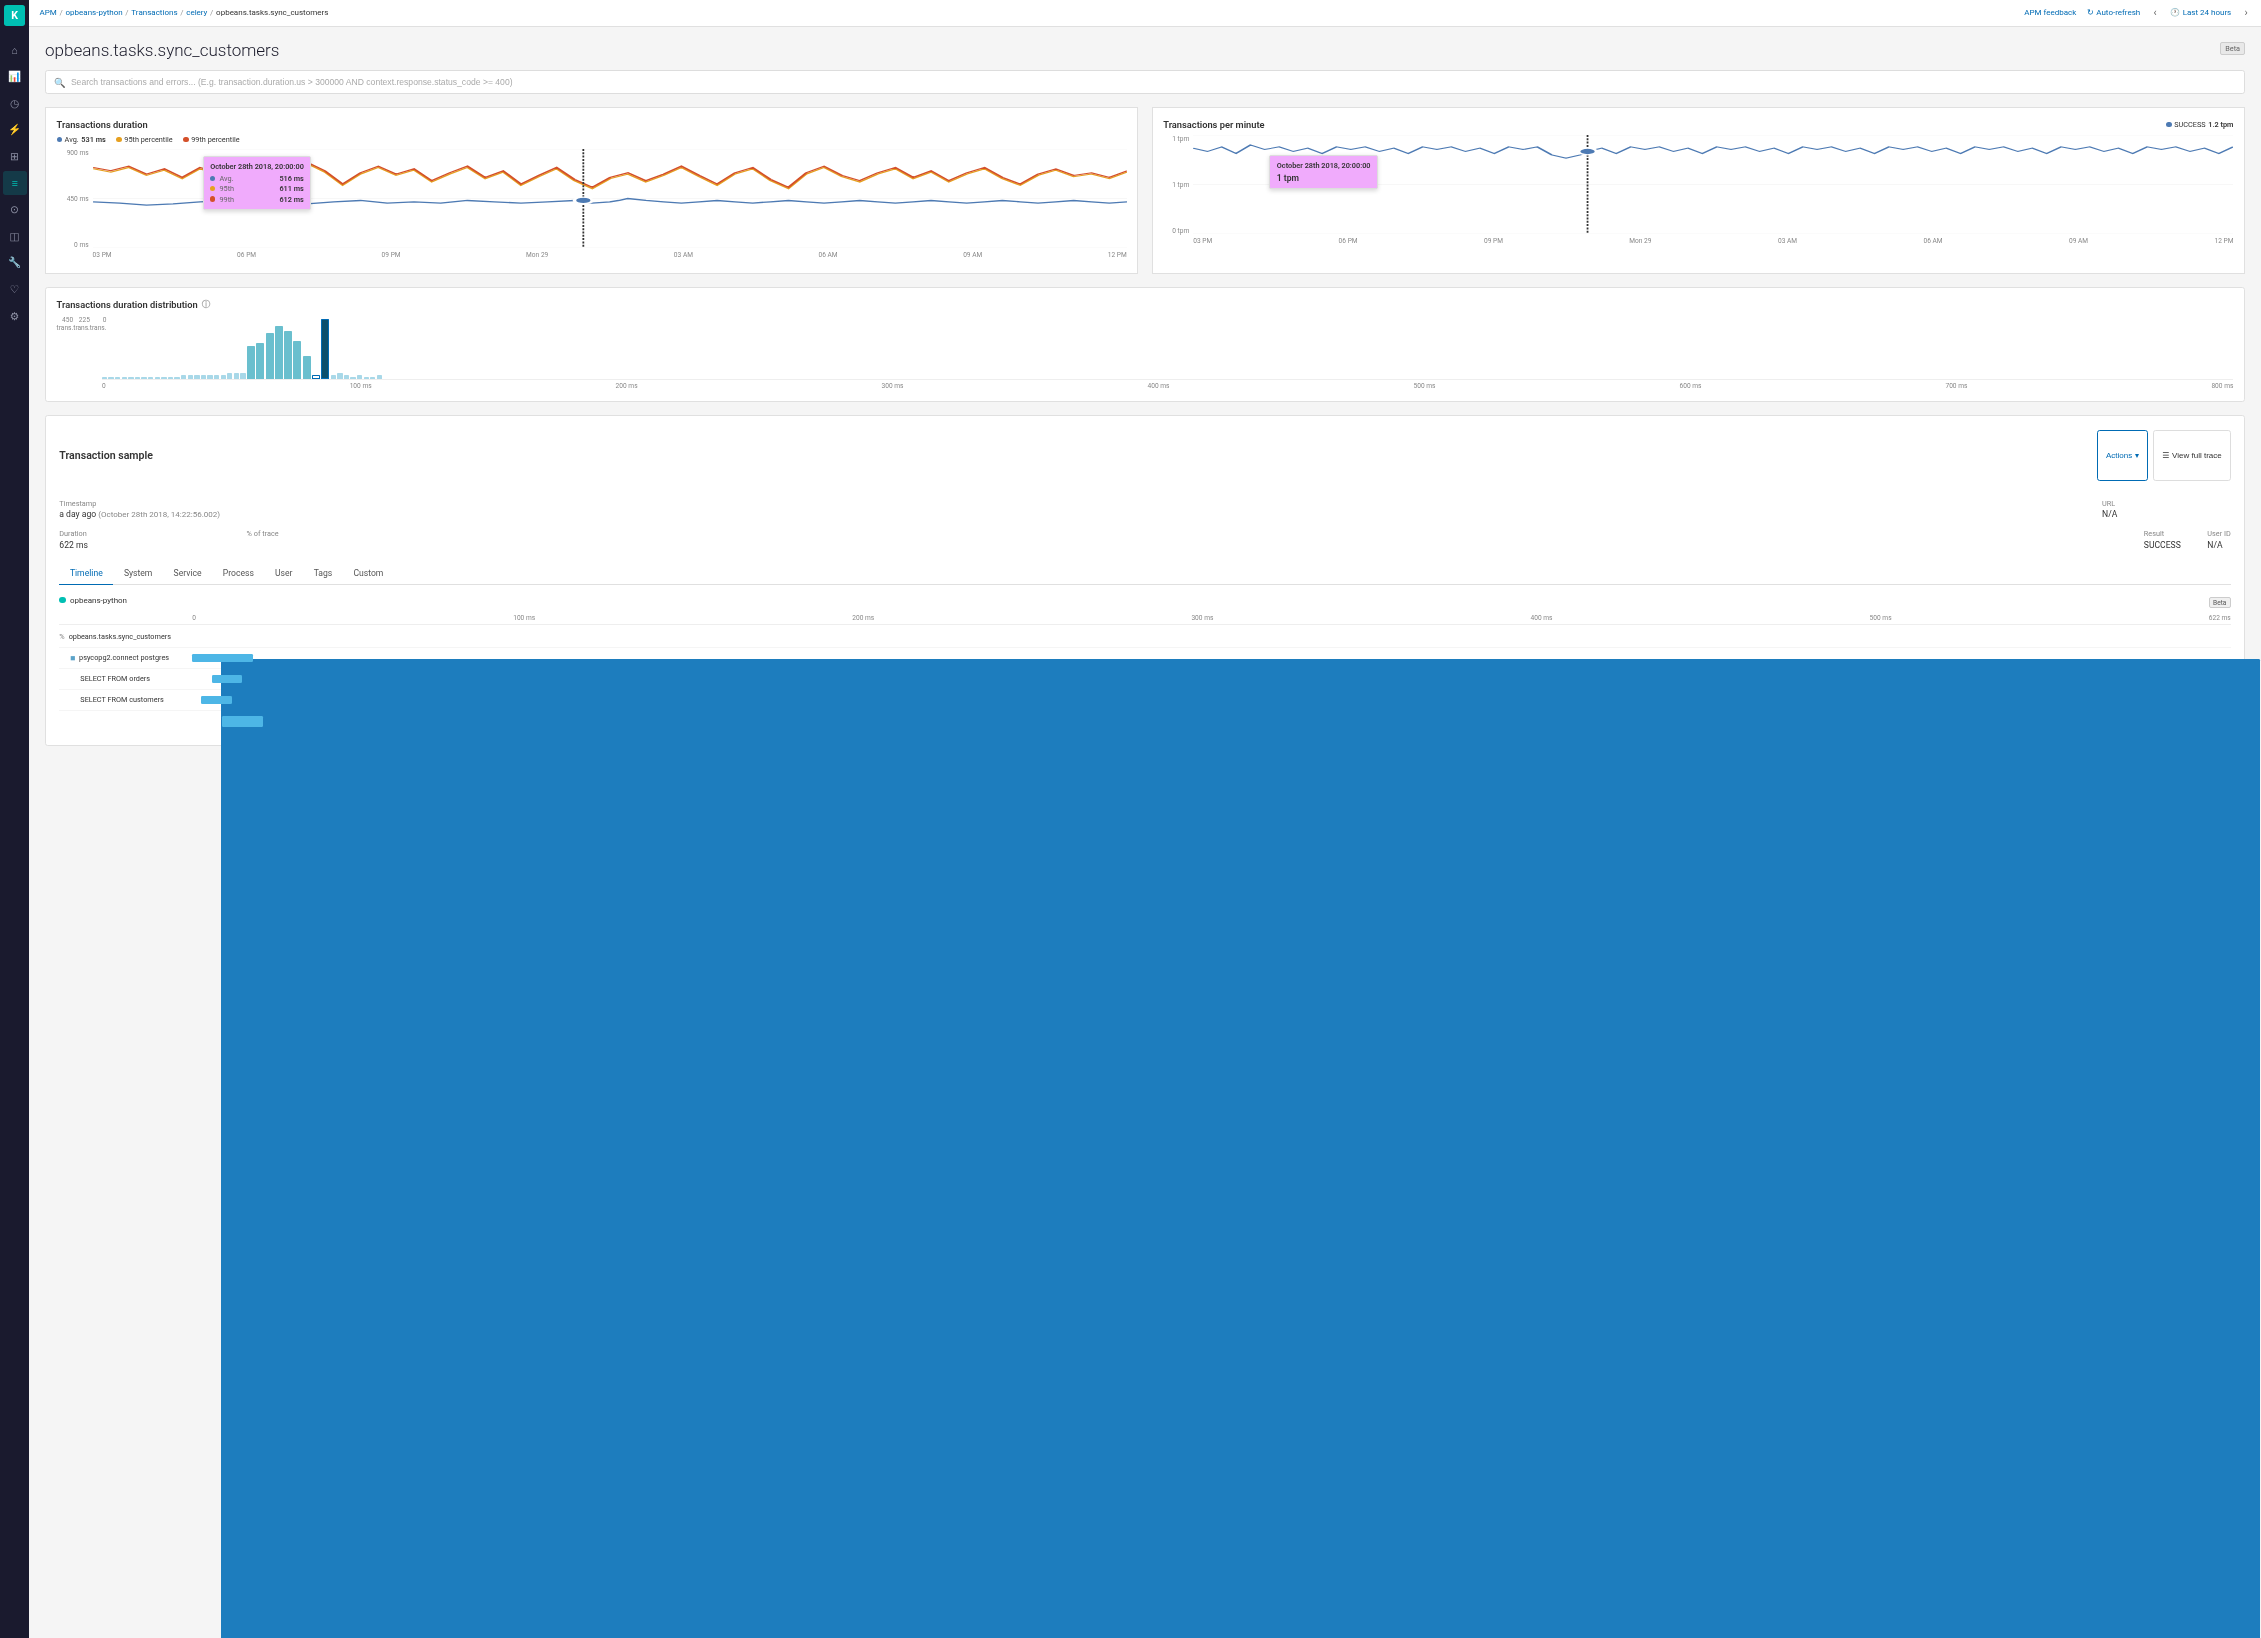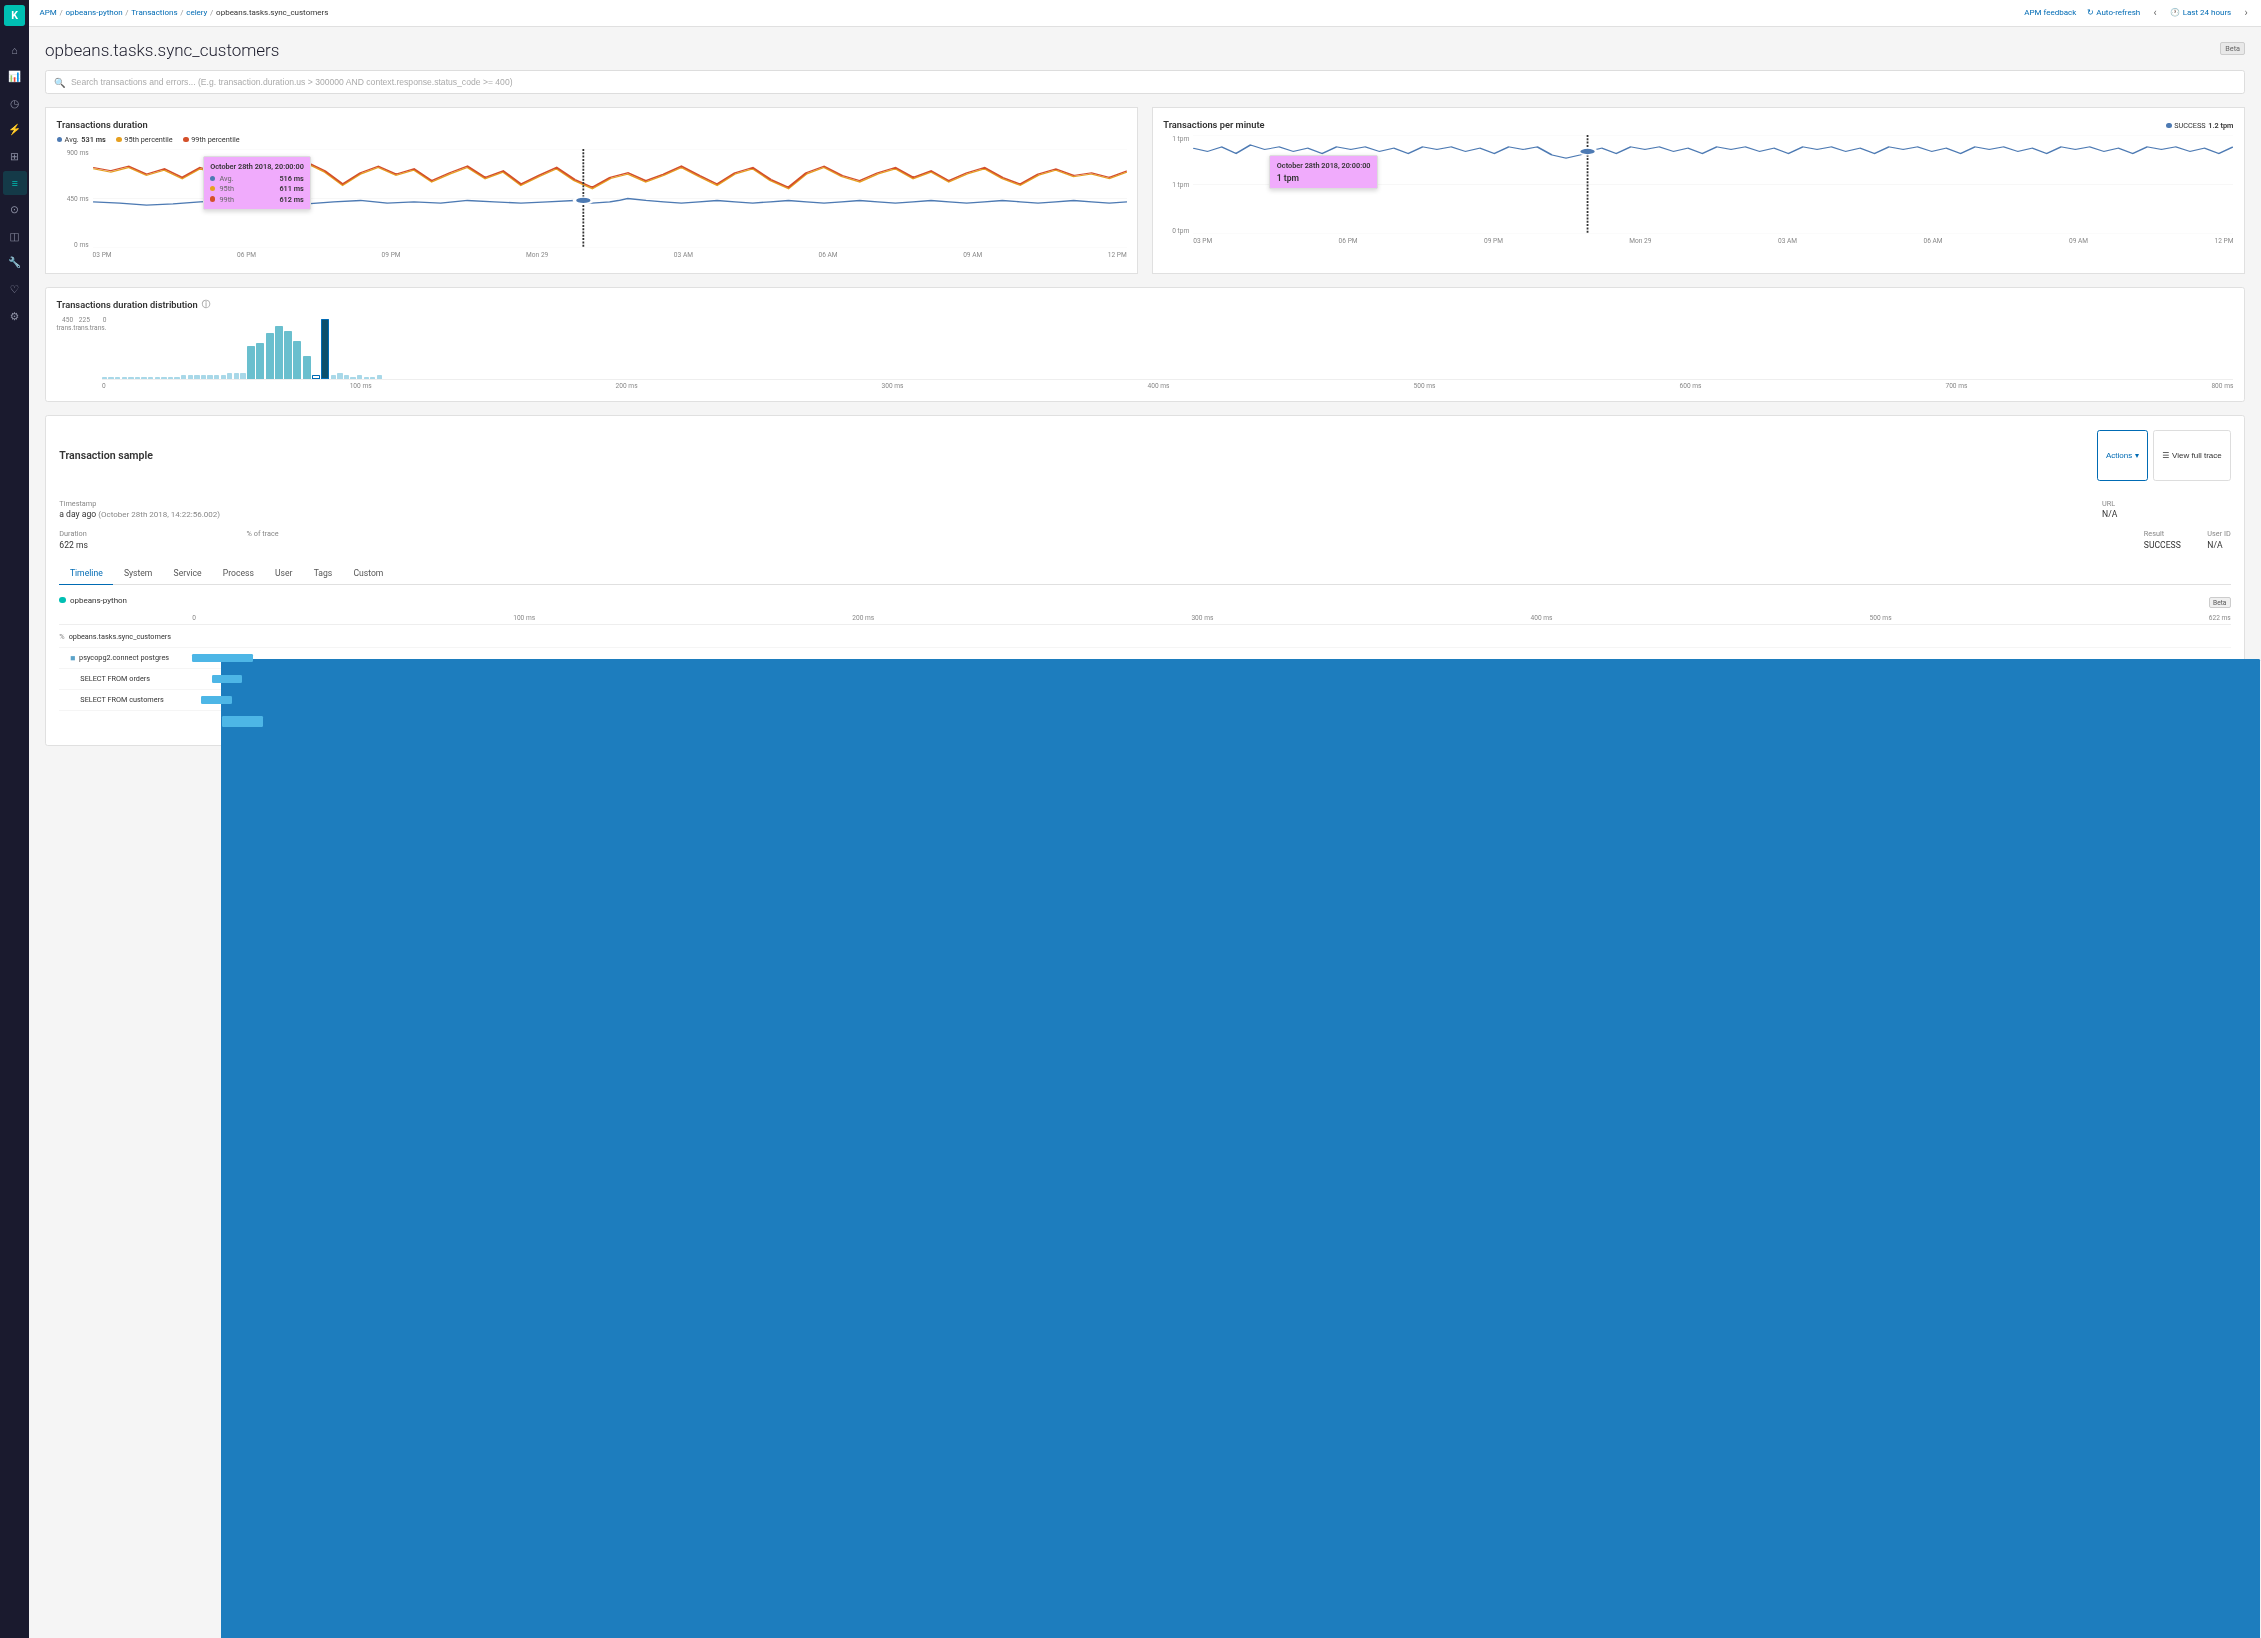--- a/index.html
+++ b/index.html
@@ -293,21 +293,21 @@
           <span>Mon 29</span>
           <span>03 AM</span>
           <span>06 AM</span>
           <span>09 AM</span>
           <span>12 PM</span>
         </div>
       </div>
     </div>
 
     <div class="chart-card">
-      <div style="display:flex;justify-content:space-between;align-items:flex-end;">
+      <div style="display:flex;justify-content:space-between;align-items:center;">
         <div class="chart-title">Transactions per minute</div>
         <div class="chart-legend">
           <div class="legend-item">
             <span class="legend-dot" style="background:#4d7ab3"></span>
             <span>SUCCESS</span>
             <span class="legend-value">1.2 tpm</span>
           </div>
         </div>
       </div>
       <div class="chart-area" style="padding-left:30px;">

